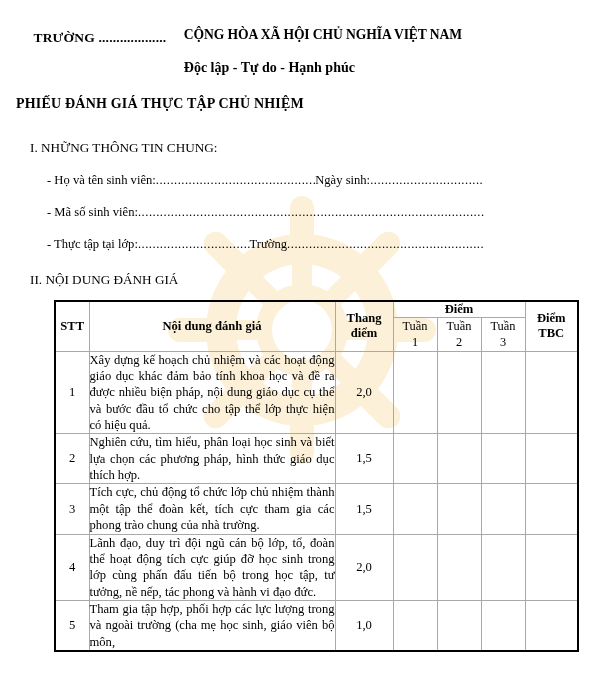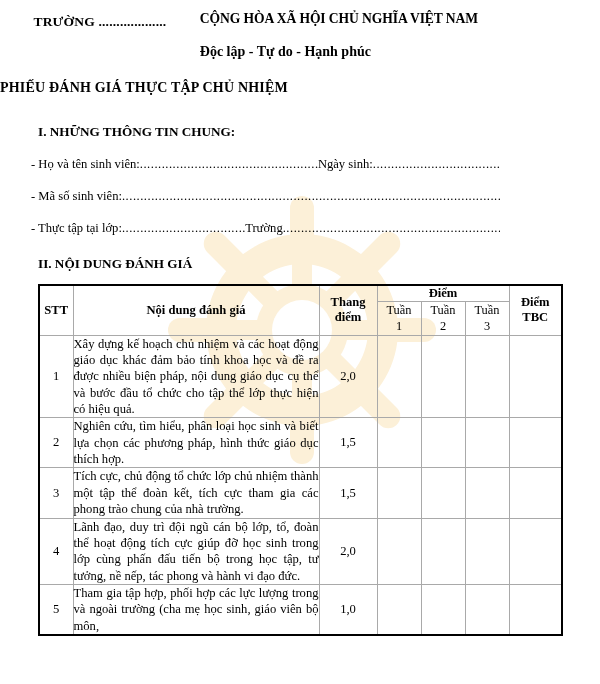--- a/index.html
+++ b/index.html
@@ -28,21 +28,21 @@
     pointer-events: none;
   }
 
   
   #page {
     position: relative;
     z-index: 1;
     width: 500px;
     height: 684px;
     box-sizing: border-box;
-    padding: 0;
+    padding: 16px;
   }
 
   
   .header-row {
     display: flex;
     align-items: flex-start;
     padding: 11px 0 0 0;
   }
   .hdr-left {
     width: 255px;
@@ -72,23 +72,23 @@
   .doc-title {
     text-align: left;
     font-weight: bold;
     font-size: 14px;
     margin-top: 20px;
     letter-spacing: .2px;
   }
 
   
   .section-heading {
-    font-weight: bold;
+    font-weight: normal;
     font-size: 13.2px;
-    margin-left: 38px;
+    margin-left: 14px;
   }
   #sec1-heading { margin-top: 28px; }
   #sec2-heading { margin-top: 20px; }
 
   
   .info-line {
     font-size: 12.6px;
     margin-left: 31px;
     margin-top: 17px;
     white-space: nowrap;

